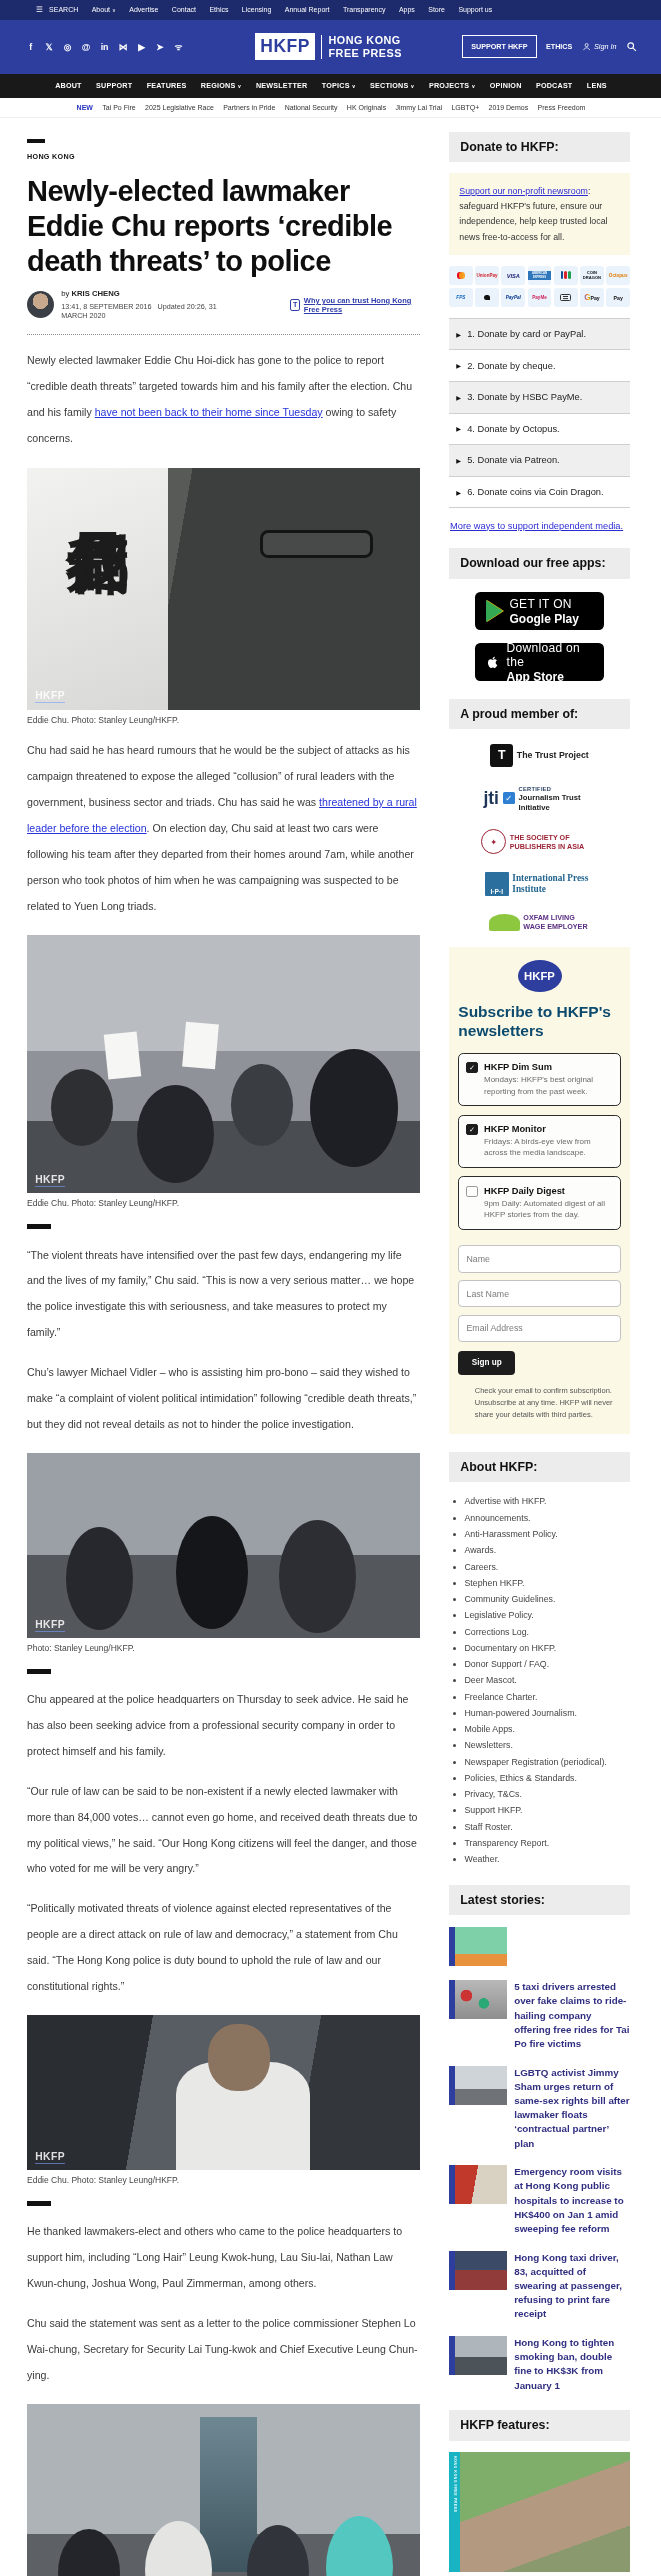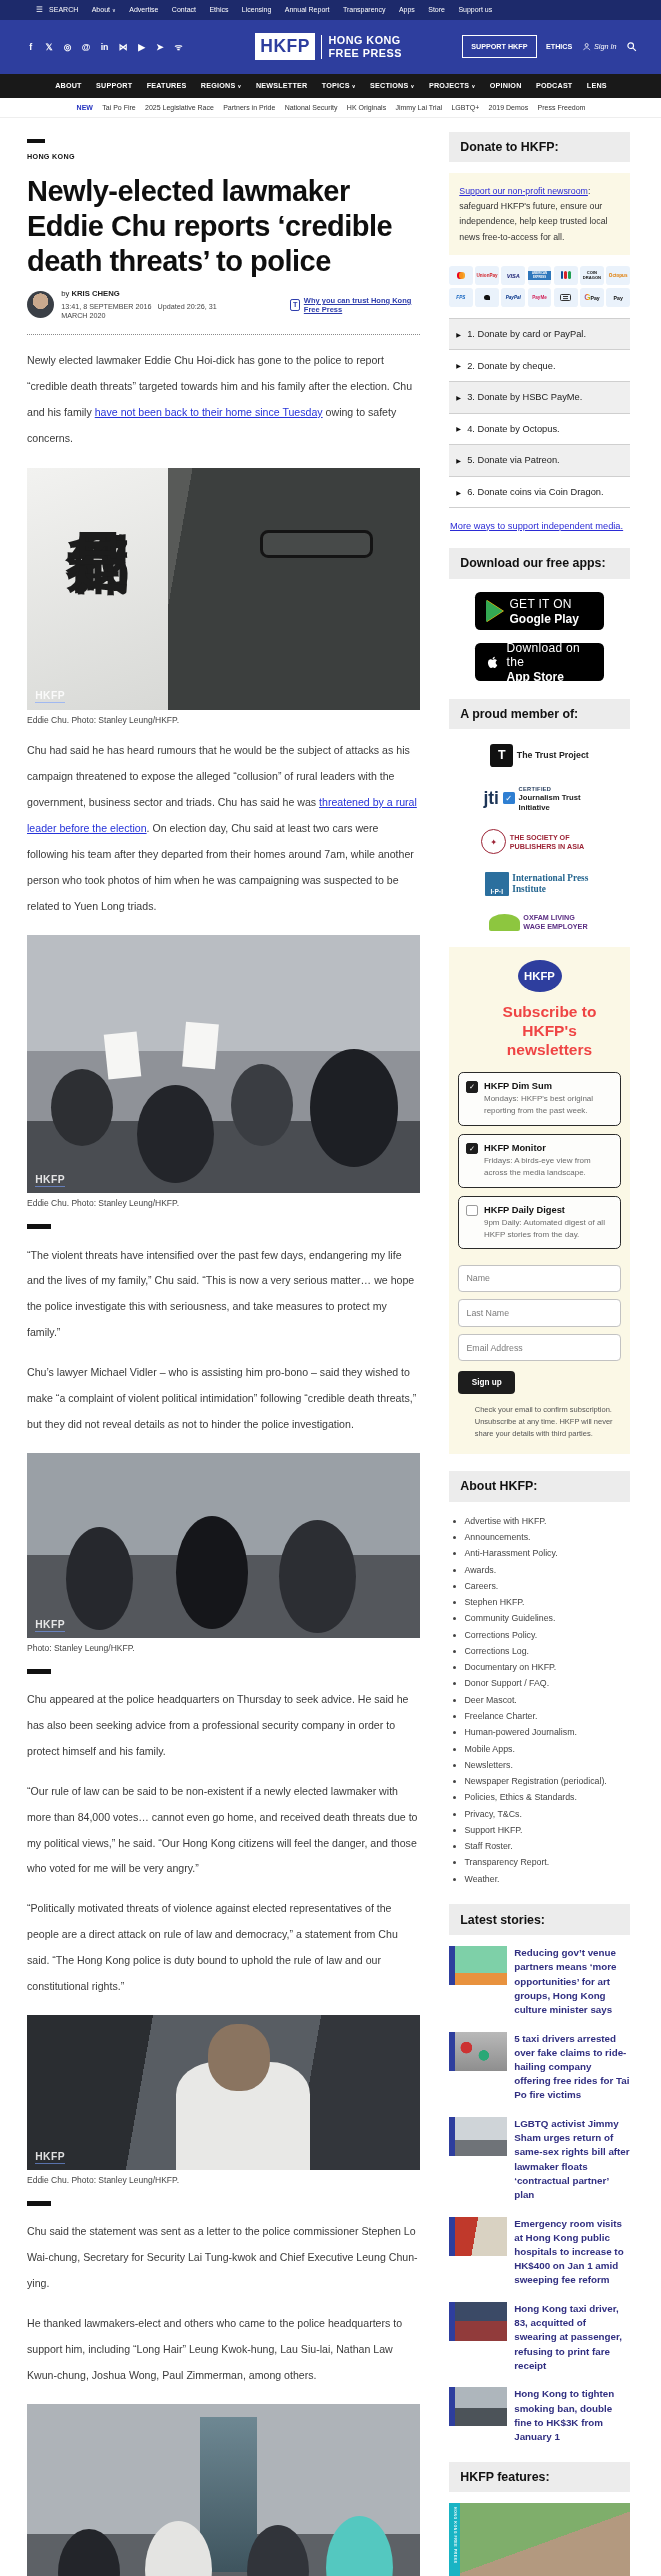--- a/index.html
+++ b/index.html
@@ -142,21 +142,21 @@
   .acc-row:last-of-type { border-bottom:0.5px solid #cfcfcf; }
   .acc-arrow { font-size:6.2px; color:#111; }
   .more-link { display:block; margin:12.4px 1px 4.1px; color:#2b2bd5; font-size:9.3px; text-decoration:underline; cursor:pointer; }
   .side-badges { display:flex; flex-direction:column; align-items:center; gap:13.4px; margin:13.4px 0 5.2px; }
   .side-badges .badge { width:129px; height:38px; }
   .side-badges .badge-big { font-size:12px; }
   .member-list { display:flex; flex-direction:column; align-items:center; gap:17.5px; margin:14.4px 0 7.2px; }
 
   .nl-box { background:#fbf8e6; padding:13.4px 9.3px; margin-top:15.5px; }
   .nl-logo { width:44px; height:32px; background:#2e3e9e; border-radius:50%; color:#fff; font-weight:800; font-size:11.3px; display:flex; align-items:center; justify-content:center; margin:0 auto 9.3px; }
-  .nl-title { text-align:center; font-size:15.5px; font-weight:800; color:#ef4444; line-height:1.25; margin-bottom:12.4px;margin-left:20px; }
+  .nl-title { font-size:15.5px; font-weight:800; color:#0c4a6e; line-height:1.25; margin-bottom:12.4px; }
   .nl-opt { background:#fdfdfb; border:0.8px solid #2b2b2b; border-radius:5.2px; padding:8.2px 7.2px; display:flex; gap:6.2px; margin-bottom:8.2px; cursor:pointer; }
   .chk { width:11.3px; height:11.3px; border:0.8px solid #9a9a9a; border-radius:2.1px; background:#fff; flex:0 0 auto; color:#fff; font-size:7.2px; display:flex; align-items:center; justify-content:center; }
   .chk.on { background:#1d1d1d; border-color:#1d1d1d; }
   .nl-opt-name { font-weight:800; font-size:9.3px; color:#111; margin-bottom:2.1px; }
   .nl-opt-desc { font-size:8px; color:#6b6b6b; line-height:1.45; }
   .nl-input { width:100%; border:0.5px solid #c2c2c2; border-radius:4.1px; background:#fff; font-size:8.8px; color:#333; padding:7.7px 7.2px; margin-top:7.2px; font-family:"Liberation Sans",sans-serif; }
   .nl-input::placeholder { color:#7c7c7c; }
   .nl-btn { background:#1d1d1d; color:#fff; font-weight:800; font-size:8.2px; border-radius:4.1px; padding:7.2px 13.4px; display:inline-block; margin-top:9.3px; cursor:pointer; }
   .nl-fine { font-size:7.5px; color:#555; line-height:1.6; margin:10.3px 3.1px 0; padding-left:13.4px; }
 
@@ -365,22 +365,22 @@
       <figure>
         <div class="ph ph4">
           <div class="shirt"></div>
             <div class="head"></div>
           <span class="wm">HKFP</span>
         </div>
         <figcaption>Eddie Chu. Photo: Stanley Leung/HKFP.</figcaption>
       </figure>
 
       <div class="sep"></div>
+      <p class="para">He thanked lawmakers-elect and others who came to the police headquarters to support him, including “Long Hair” Leung Kwok-hung, Lau Siu-lai, Nathan Law Kwun-chung, Joshua Wong, Paul Zimmerman, among others.</p>
       <p class="para">Chu said the statement was sent as a letter to the police commissioner Stephen Lo Wai-chung, Secretary for Security Lai Tung-kwok and Chief Executive Leung Chun-ying.</p>
-      <p class="para">He thanked lawmakers-elect and others who came to the police headquarters to support him, including “Long Hair” Leung Kwok-hung, Lau Siu-lai, Nathan Law Kwun-chung, Joshua Wong, Paul Zimmerman, among others.</p>
 
       <figure>
         <div class="ph ph5">
           <div class="pillar"></div>
           <span class="blob b1"></span>
             <span class="blob b2"></span>
             <span class="blob b3"></span>
             <span class="blob b4"></span>
 
         </div>
@@ -562,21 +562,21 @@
 
       <div class="side-head">About HKFP:</div>
       <ul class="about-list">
         <li>Advertise with HKFP.</li>
           <li>Announcements.</li>
           <li>Anti-Harassment Policy.</li>
           <li>Awards.</li>
           <li>Careers.</li>
           <li>Stephen HKFP.</li>
           <li>Community Guidelines.</li>
-          <li>Corrections Policy.</li>
+          <li>Legislative Policy.</li>
           <li>Corrections Log.</li>
           <li>Documentary on HKFP.</li>
           <li>Donor Support / FAQ.</li>
           <li>Deer Mascot.</li>
           <li>Freelance Charter.</li>
           <li>Human-powered Journalism.</li>
           <li>Mobile Apps.</li>
           <li>Newsletters.</li>
           <li>Newspaper Registration (periodical).</li>
           <li>Policies, Ethics &amp; Standards.</li>
@@ -587,21 +587,20 @@
           <li>Weather.</li>
       </ul>
 
       <div class="side-head">Latest stories:</div>
       <div>
 
           <div class="story">
             <span class="thumb tone-podium">
               <span class="strip"></span>
             </span>
-            <span class="story-title">Reducing gov’t venue partners means ‘more opportunities’ for art groups, Hong Kong culture minister says</span>
           </div>
 
           <div class="story">
             <span class="thumb tone-taxis">
               <span class="strip"></span>
             </span>
             <span class="story-title">5 taxi drivers arrested over fake claims to ride-hailing company offering free rides for Tai Po fire victims</span>
           </div>
 
           <div class="story">

